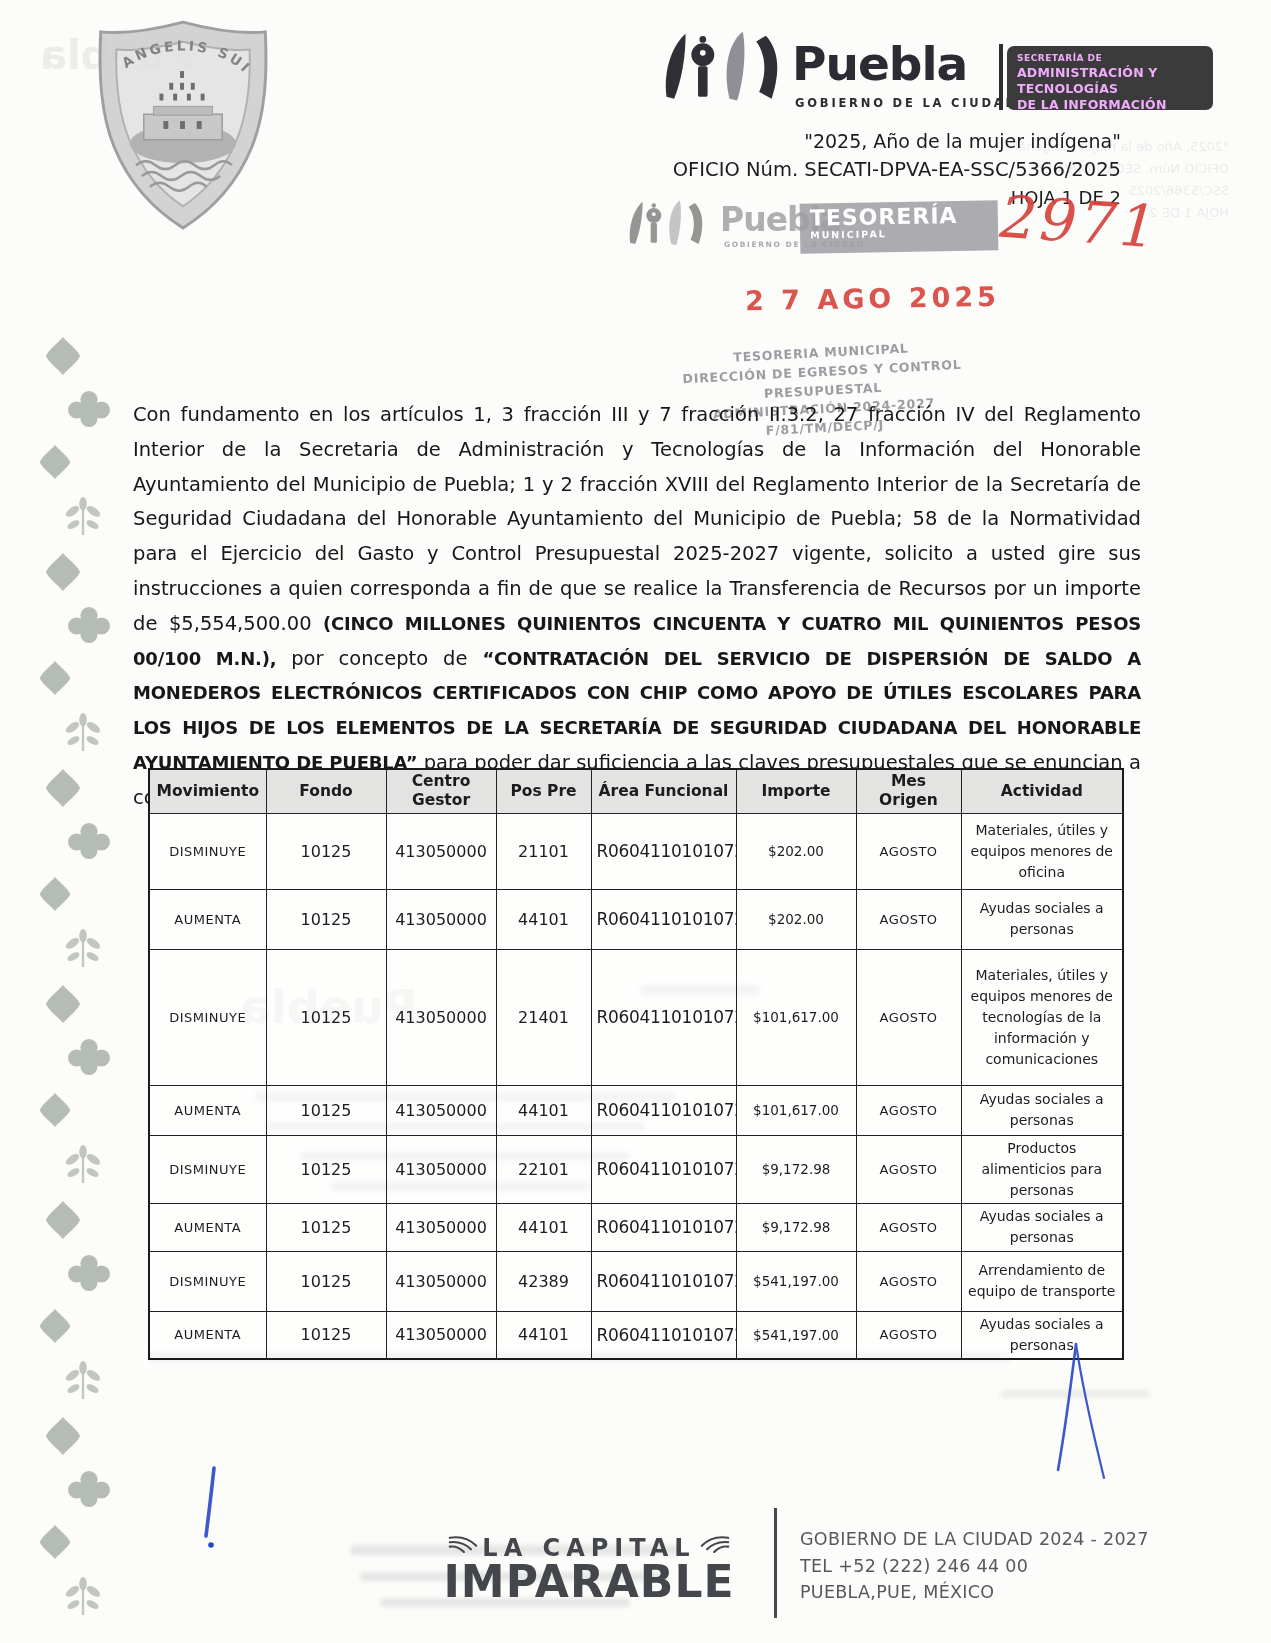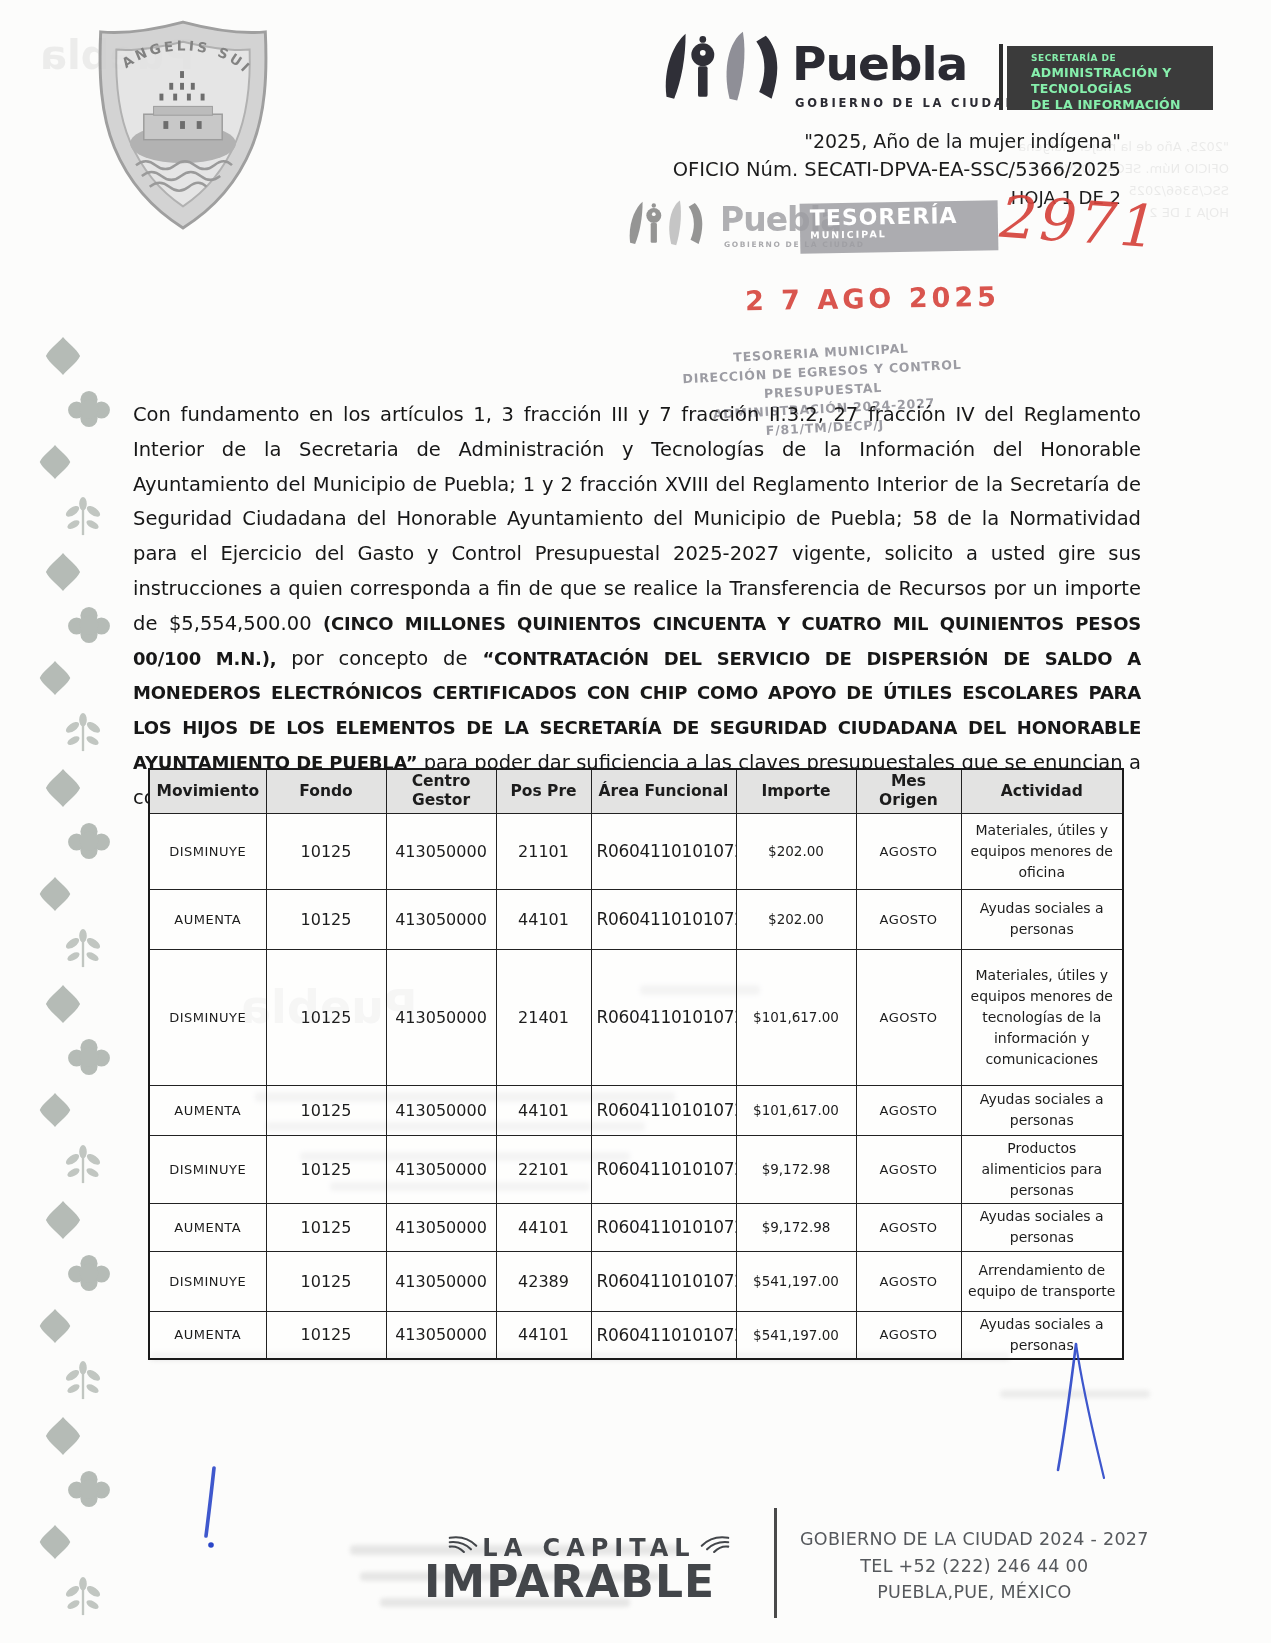--- a/index.html
+++ b/index.html
@@ -3,21 +3,21 @@
 <meta charset="utf-8">
 <style>
   html,body{margin:0;padding:0;background:#e8e8e8;}
   #page{position:relative;width:1271px;height:1643px;background:#fcfcfb;overflow:hidden;
         font-family:"DejaVu Sans","Liberation Sans",sans-serif;color:#1c1c1c;}
   .abs{position:absolute;}
 
   
   .brand-word{font-weight:700;color:#2b2b33;letter-spacing:-1px;}
   .brand-sub{font-weight:700;color:#2b2b33;}
-  .sec-box{background:#3b3b3b;color:#86efac;padding:7px 24px;box-sizing:border-box;line-height:1.3;}
+  .sec-box{background:#3b3b3b;color:#f0abfc;padding:7px 10px;box-sizing:border-box;line-height:1.3;border-radius:7px;}
   .sec-box .s1{font-size:9px;letter-spacing:.5px;font-weight:600;}
   .sec-box .s2{font-size:12.5px;font-weight:700;letter-spacing:.2px;}
   .hdr-right{right:150px;text-align:right;white-space:nowrap;}
 
   
   .stamp-gray{color:#9c9ca0;}
   .tes-box{background:rgba(158,158,162,.85);color:#fff;padding:3px 10px 2px;box-sizing:border-box;}
   .tes-box .t1{font-size:22px;font-weight:700;letter-spacing:1px;line-height:1.05;}
   .tes-box .t2{font-size:9.5px;letter-spacing:2px;font-weight:600;}
   .red{color:#d6433c;}
@@ -41,25 +41,25 @@
   table.doc{border:2.5px solid #1a1a1a;}
   table.doc th{background:#e3e3e2;font-size:15.5px;font-weight:600;line-height:1.25;}
   td.c0{font-size:13px;letter-spacing:.5px;}
   td.c1,td.c2,td.c3{font-size:16px;}
   td.c4{font-size:17px;letter-spacing:-.3px;}
   td.c5{font-size:13.5px;}
   td.c6{font-size:13px;letter-spacing:.4px;}
   td.c7{font-size:14px;line-height:1.5;}
 
   
-  .slogan{width:330px;text-align:left;color:#43464a;}
+  .slogan{width:330px;text-align:center;color:#43464a;}
   .slogan .l1{font-size:24px;font-weight:700;letter-spacing:6px;white-space:nowrap;display:flex;
               align-items:center;justify-content:center;gap:4px;}
   .slogan .l2{font-size:44px;font-weight:800;letter-spacing:1px;margin-top:-6px;}
-  .contact{font-size:17.5px;line-height:26.5px;color:#55585c;letter-spacing:.3px;text-align:center;}
+  .contact{font-size:17.5px;line-height:26.5px;color:#55585c;letter-spacing:.3px;}
   .vbar{width:3px;background:#4a4a4a;}
 
   
   .mirror{transform:scaleX(-1);}
   .ghost{color:#8a8a8a;}
   .blurbar{background:#9a9a9a;filter:blur(2px);border-radius:4px;opacity:.22;}
   .ghost-grid{display:grid;grid-template-columns:1fr 1fr 1fr;grid-auto-rows:78px;opacity:.10;}
 
   svg{display:block;}
 </style>

